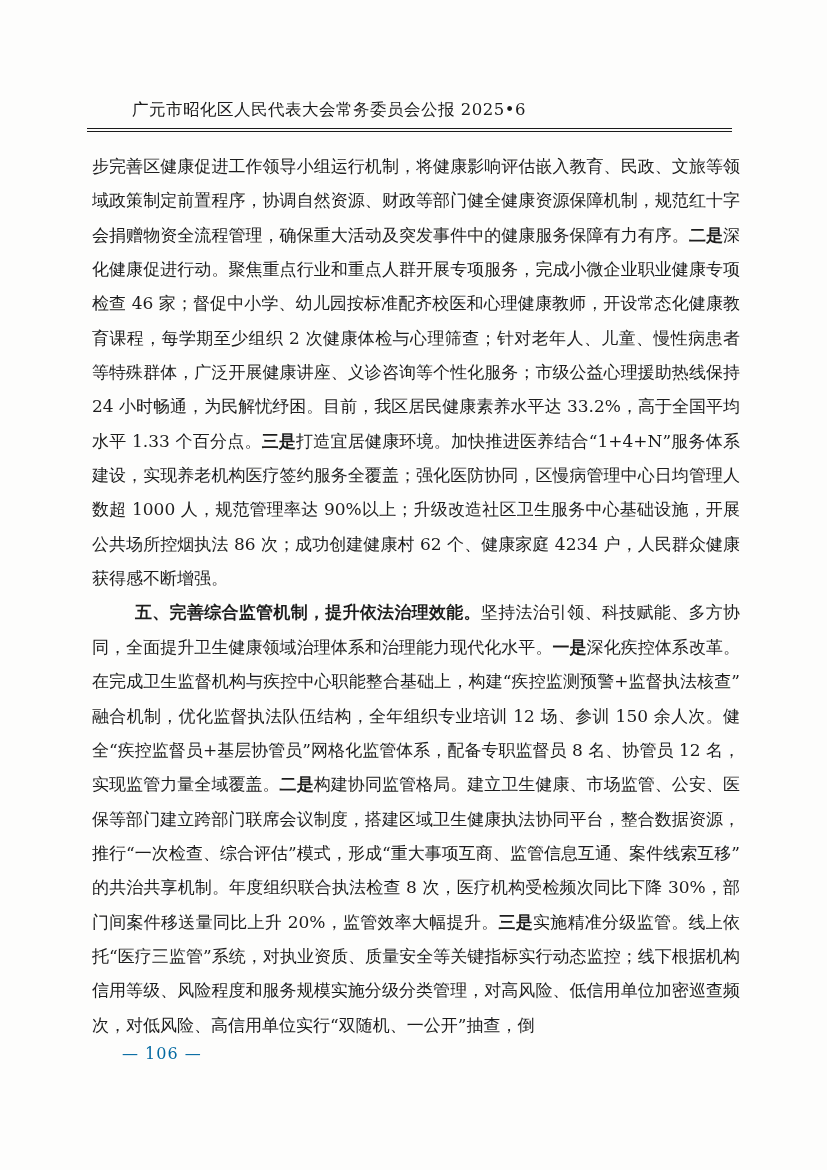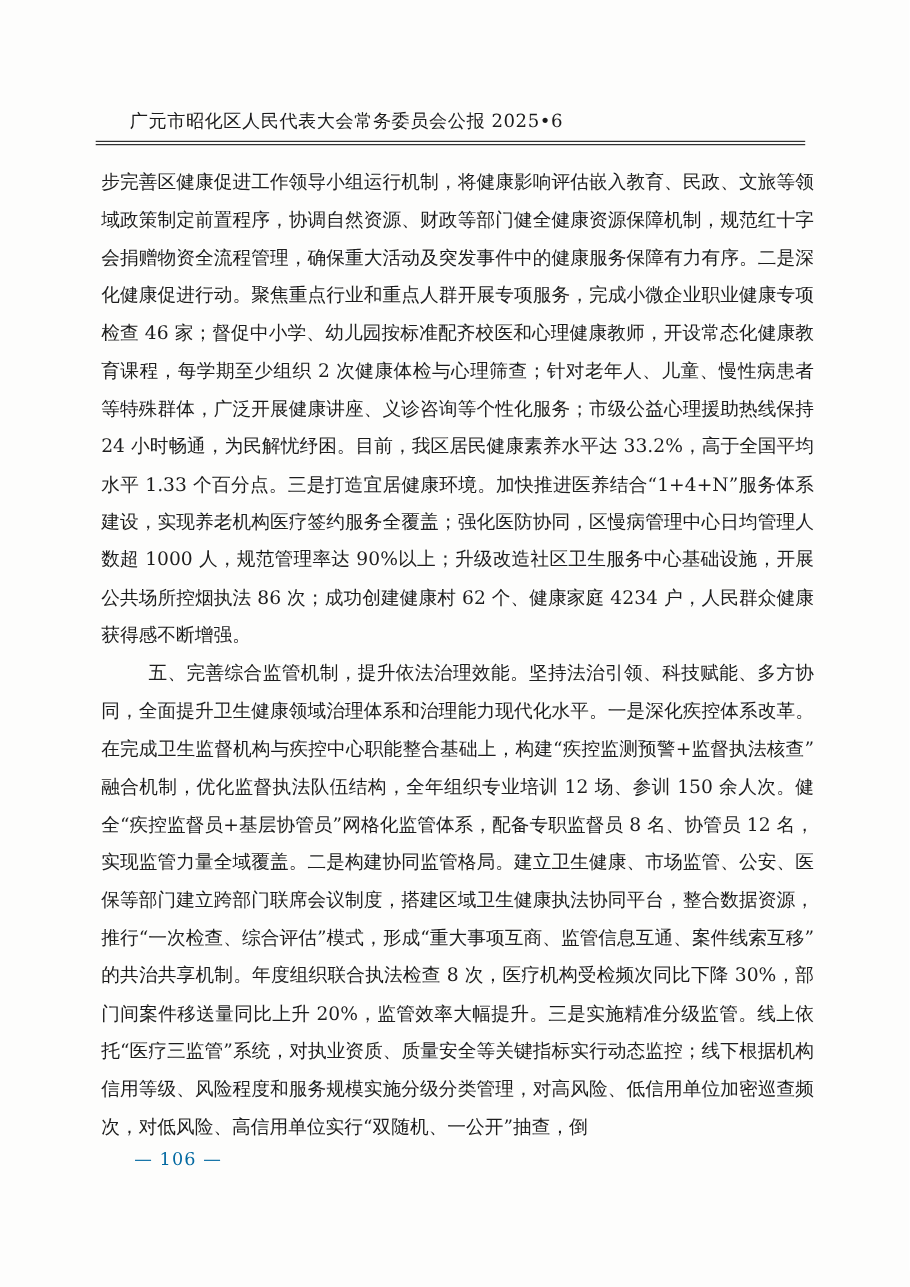--- a/index.html
+++ b/index.html
@@ -12,21 +12,21 @@
     position: relative;
     width: 827px;
     height: 1170px;
     background: #fdfdfc;
     color: #1c1c1c;
     overflow: hidden;
   }
   .header-title {
     position: absolute;
     top: 99px;
-    left: 118px;
+    left: 132px;
     font-size: 16.5px;
     letter-spacing: 0.5px;
     color: #1b1b1b;
     white-space: nowrap;
   }
   .header-rule {
     position: absolute;
     top: 128px;
     left: 87px;
     width: 645px;
@@ -48,21 +48,21 @@
     margin: 0;
     padding: 0;
   }
   .para.indent {
     text-indent: 43px;
   }
   .run {
     font-weight: normal;
   }
   .run.bold {
-    font-weight: normal;
+    font-weight: bold;
   }
   .page-number {
     position: absolute;
     top: 1044px;
     left: 122px;
     font-size: 16px;
     letter-spacing: 1px;
     color: #0369a1;
     white-space: nowrap;
   }

